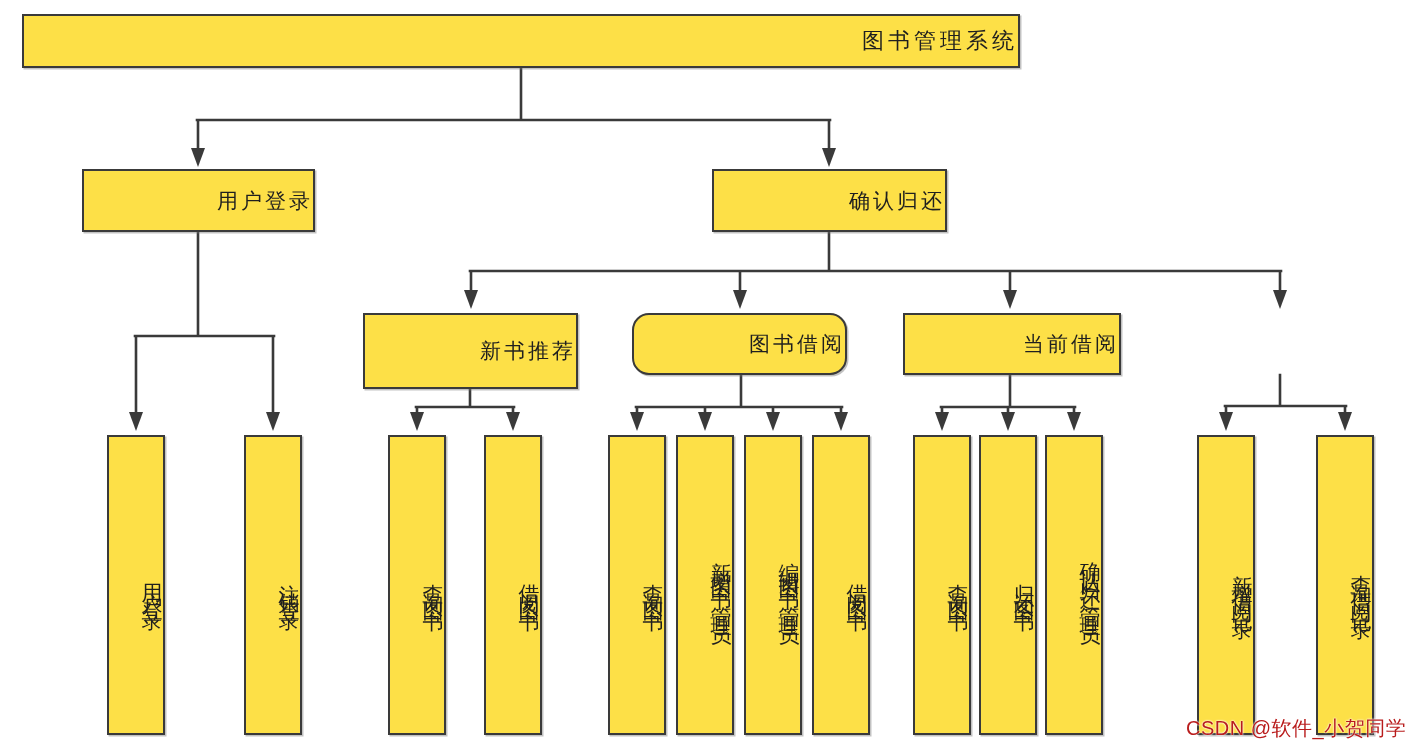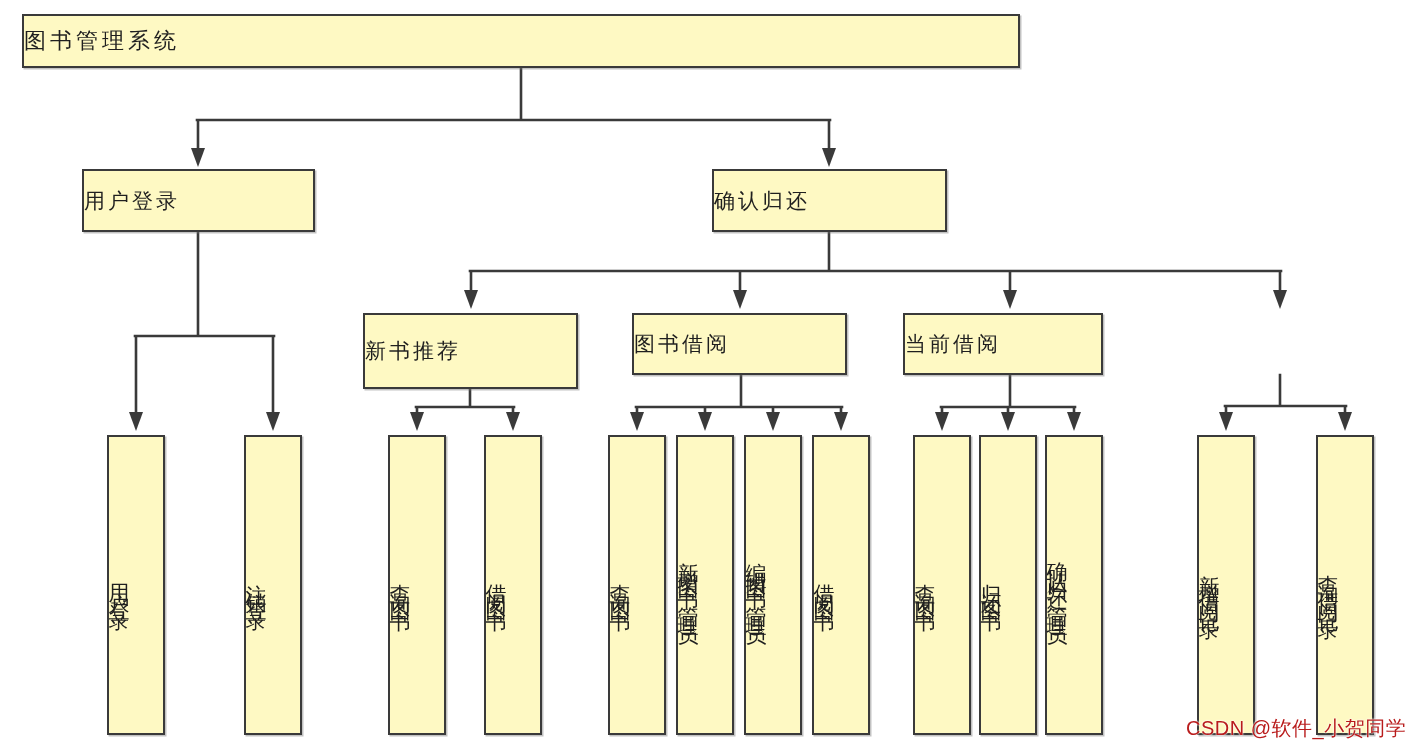--- a/index.html
+++ b/index.html
@@ -13,26 +13,26 @@
     overflow: hidden;
   }
   .connectors {
     position: absolute;
     left: 0; top: 0;
     width: 1405px; height: 747px;
     pointer-events: none;
   }
   .box {
     position: absolute;
-    background: #fef9c3;
+    background: #fde047;
     border: 2.5px solid #3a3a3a;
     box-shadow: 1.5px 1.5px 0 rgba(120,120,120,0.45);
     display: flex;
     align-items: center;
-    justify-content: flex-start;
+    justify-content: flex-end;
     color: #1f1f1f;
   }
   .h-label {
     font-size: 21px;
     letter-spacing: 3px;
     white-space: nowrap;
     color: #1f1f1f;
   }
   .root .h-label { font-size: 22px; letter-spacing: 4px; }
   .v-label {
@@ -127,24 +127,24 @@
   <div class="box" style="left:82px;top:169px;width:233px;height:63px;">
     <span class="h-label">用户登录</span>
   </div>
   <div class="box" style="left:712px;top:169px;width:235px;height:63px;">
     <span class="h-label">确认归还</span>
   </div>
 
   <div class="box" style="left:363px;top:313px;width:215px;height:76px;">
     <span class="h-label">新书推荐</span>
   </div>
-  <div class="box" style="left:632px;top:313px;width:215px;height:62px;">
+  <div class="box" style="left:632px;top:313px;width:215px;height:62px;border-radius:17px;">
     <span class="h-label">图书借阅</span>
   </div>
-  <div class="box" style="left:903px;top:313px;width:200px;height:62px;">
+  <div class="box" style="left:903px;top:313px;width:218px;height:62px;">
     <span class="h-label">当前借阅</span>
   </div>
 
   <div class="box" style="left:107px;top:435px;width:58px;height:300px;">
     <span class="v-label">用户登录</span>
   </div>
   <div class="box" style="left:244px;top:435px;width:58px;height:300px;">
     <span class="v-label">注销登录</span>
   </div>
 

